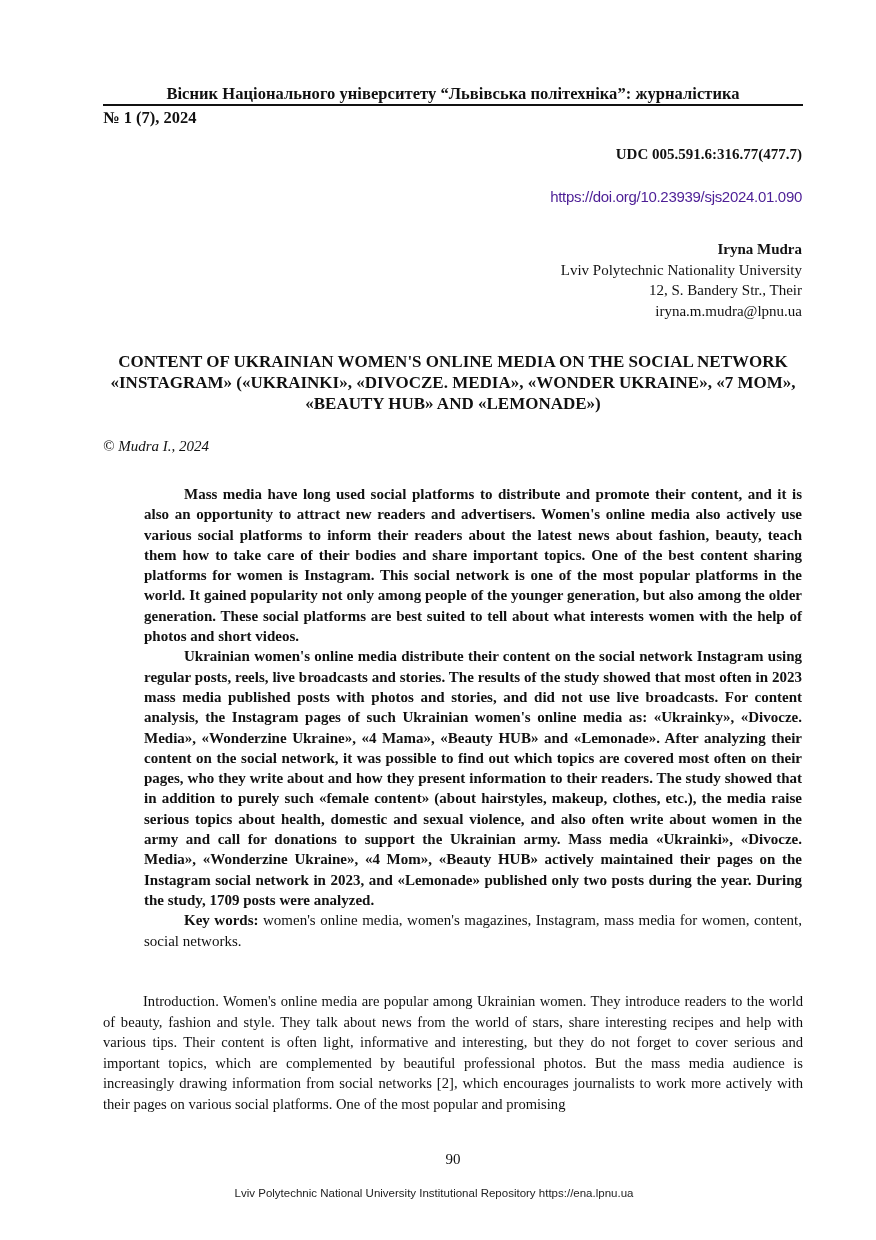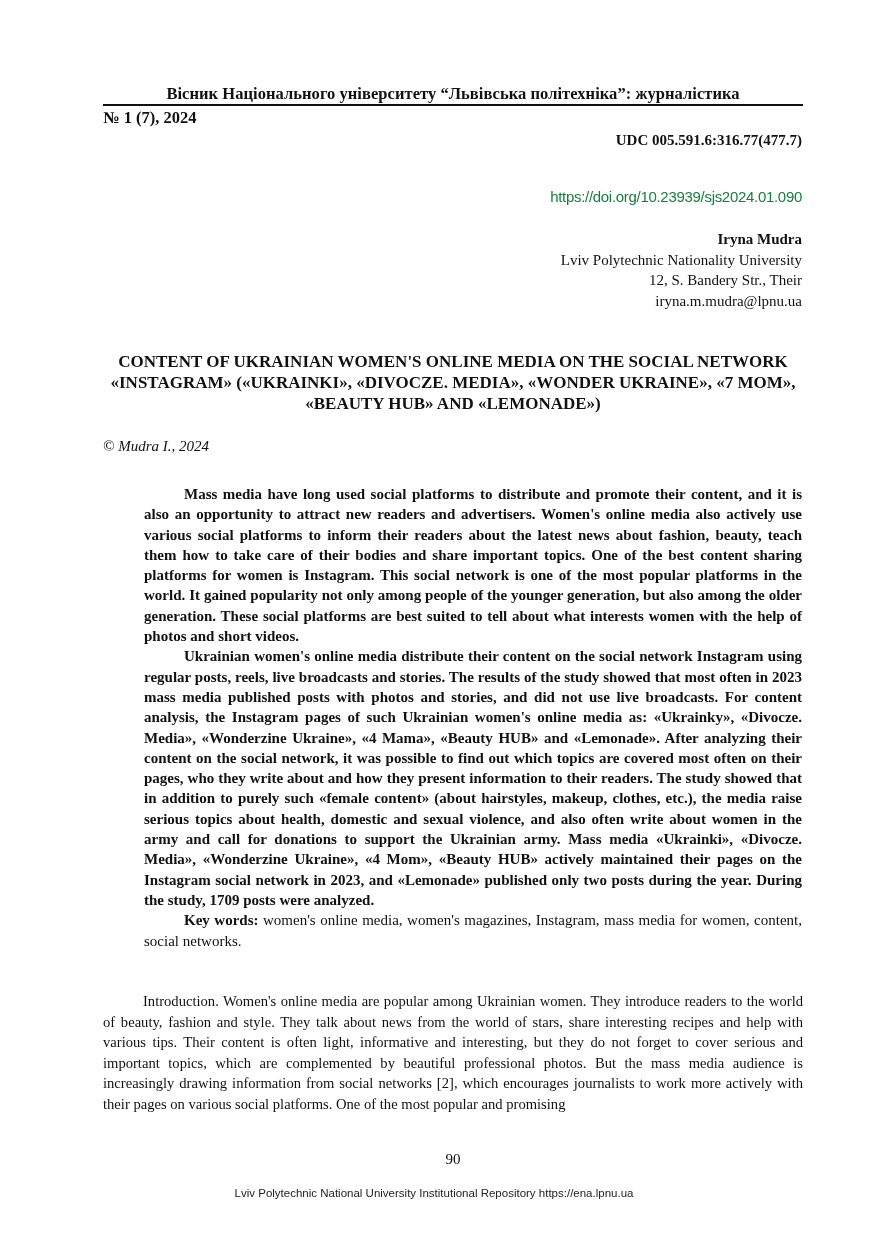--- a/index.html
+++ b/index.html
@@ -35,37 +35,37 @@
     }
     .issue {
       left: 103px;
       top: 108px;
       font-weight: bold;
       font-size: 16.5px;
     }
 
     .udc {
       right: 74px;
-      top: 132px;
+      top: 146px;
       font-weight: bold;
       font-size: 15px;
       text-align: right;
     }
     .doi {
       right: 74px;
       top: 188px;
       font-size: 15px;
       text-align: right;
       font-family: "Liberation Sans", sans-serif;
       letter-spacing: -0.3px;
-      color: #15803d;
+      color: #4c1d95;
     }
     .author-block {
       right: 74px;
-      top: 229px;
+      top: 239px;
       text-align: right;
       font-size: 15px;
       line-height: 20.5px;
     }
     .author-name { font-weight: bold; }
 
     .title {
       left: 103px;
       width: 700px;
       top: 351px;

